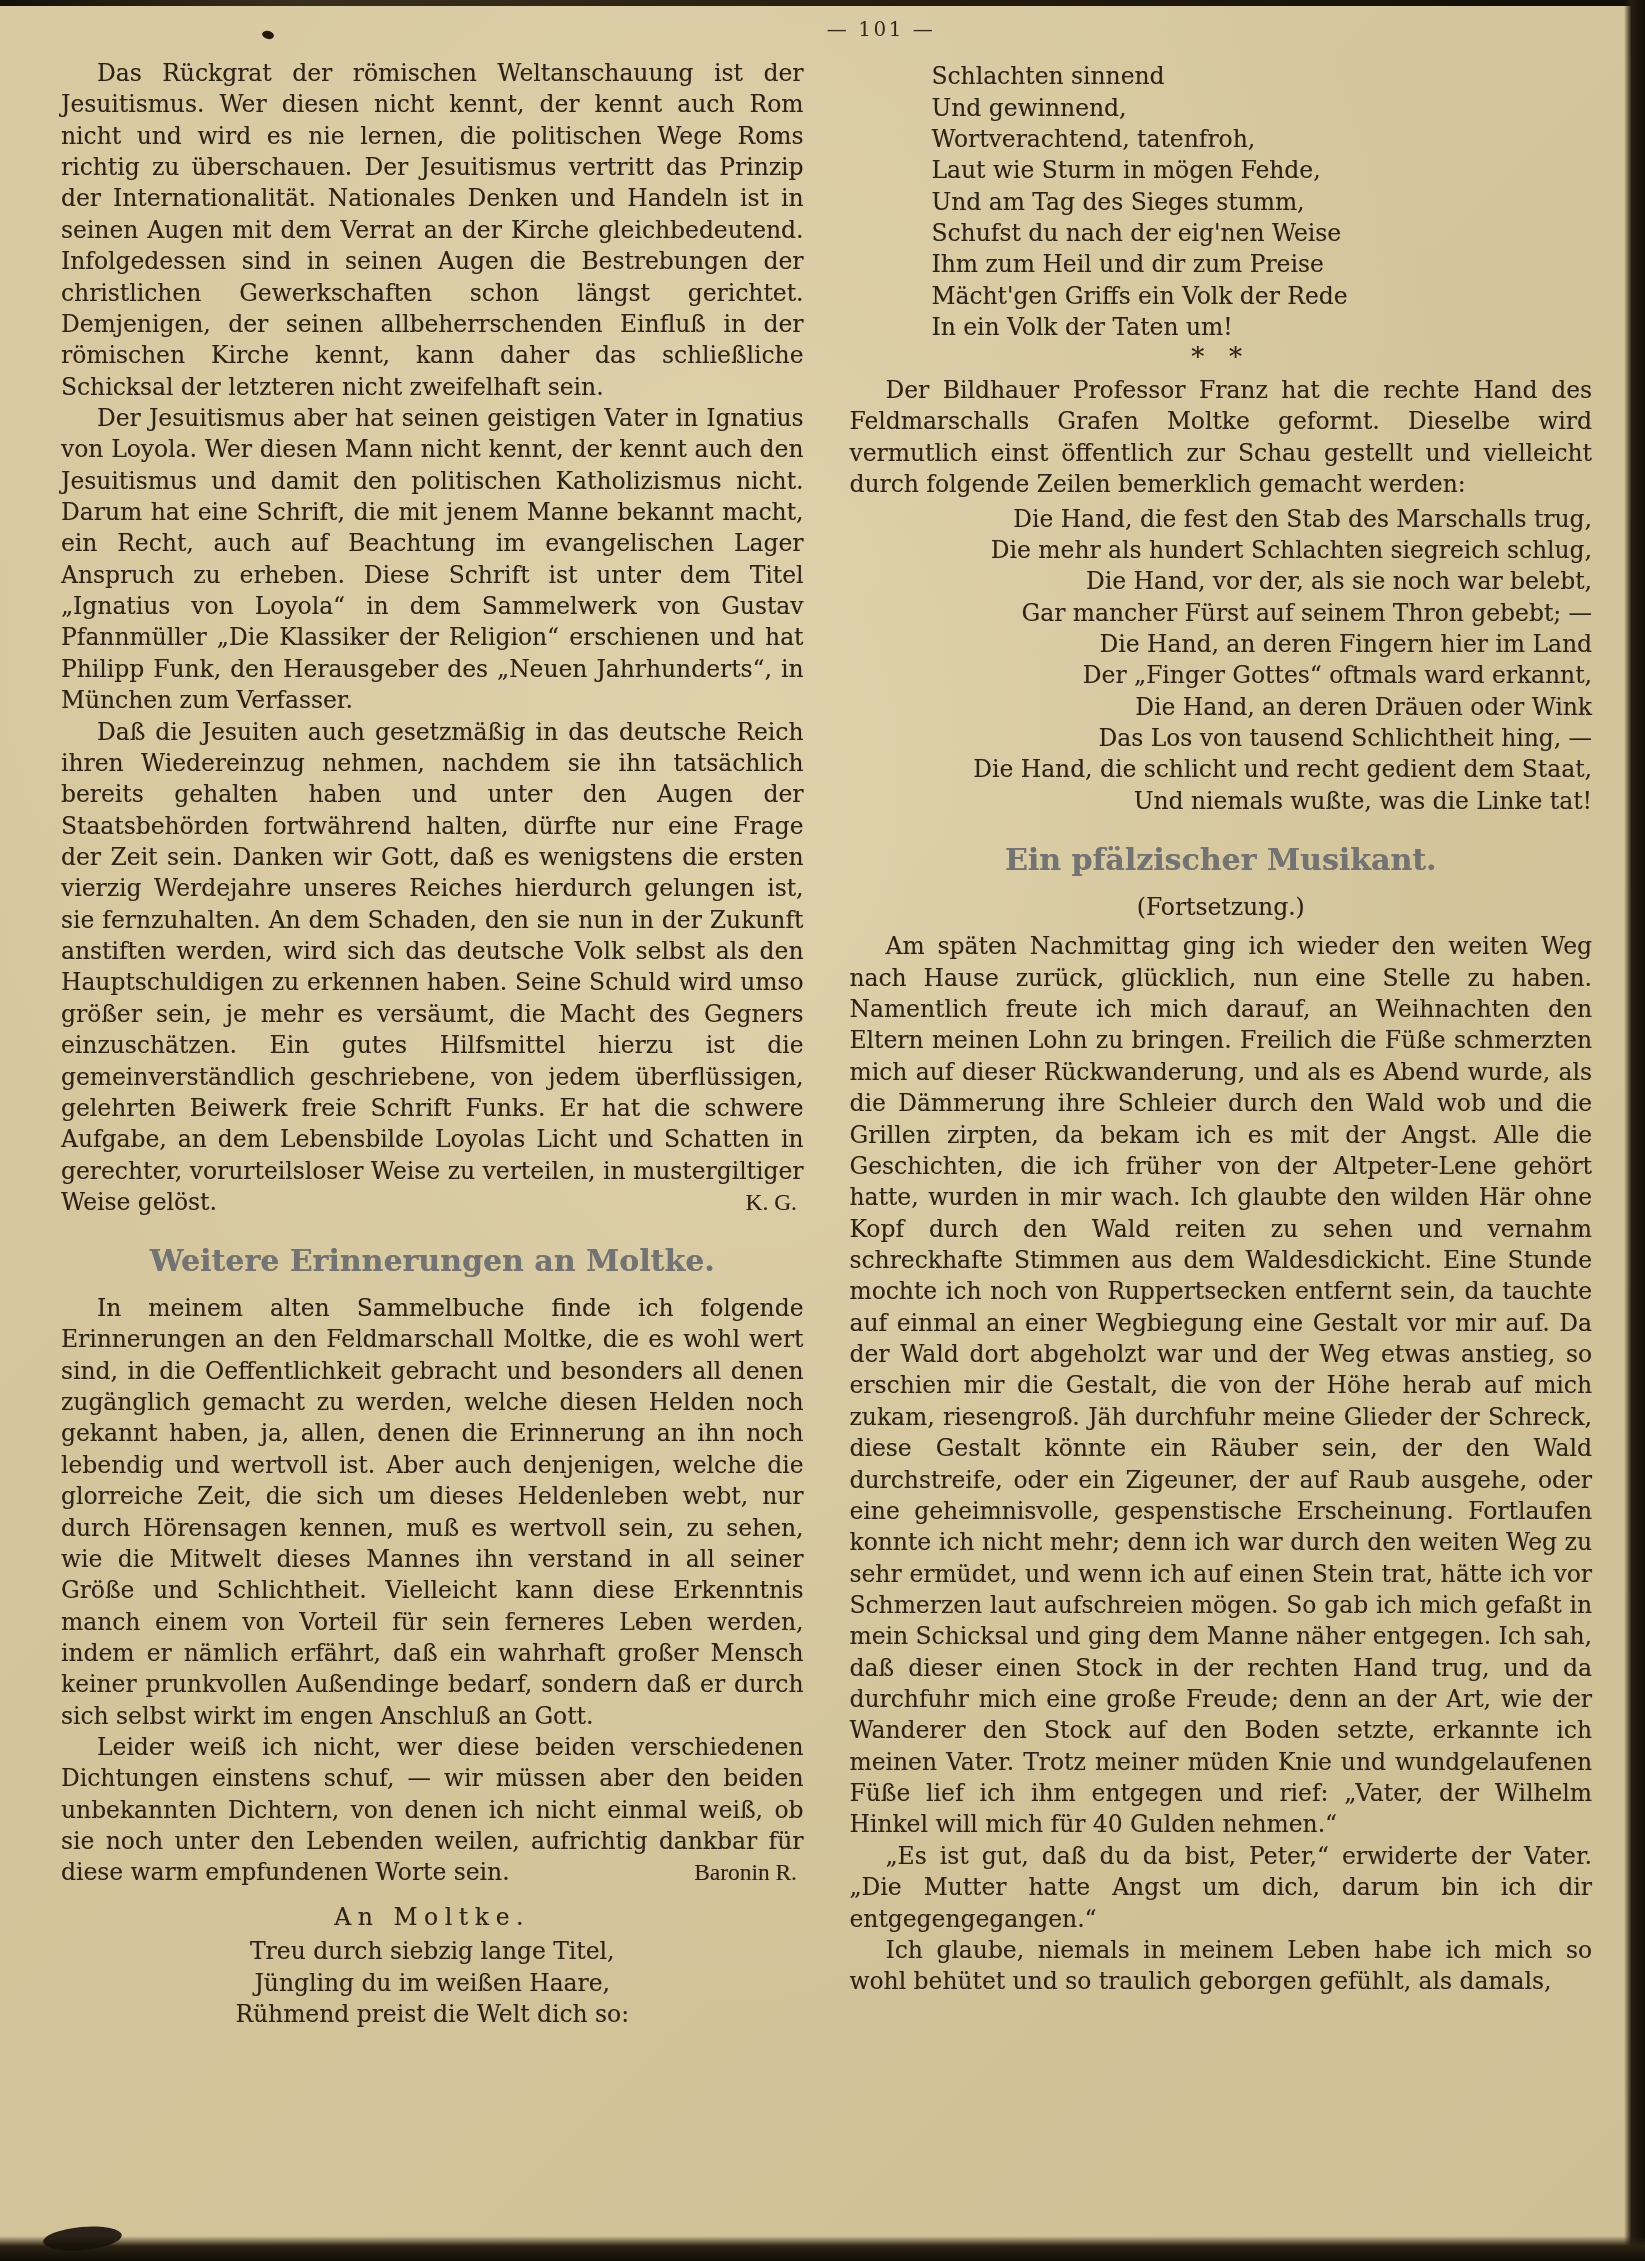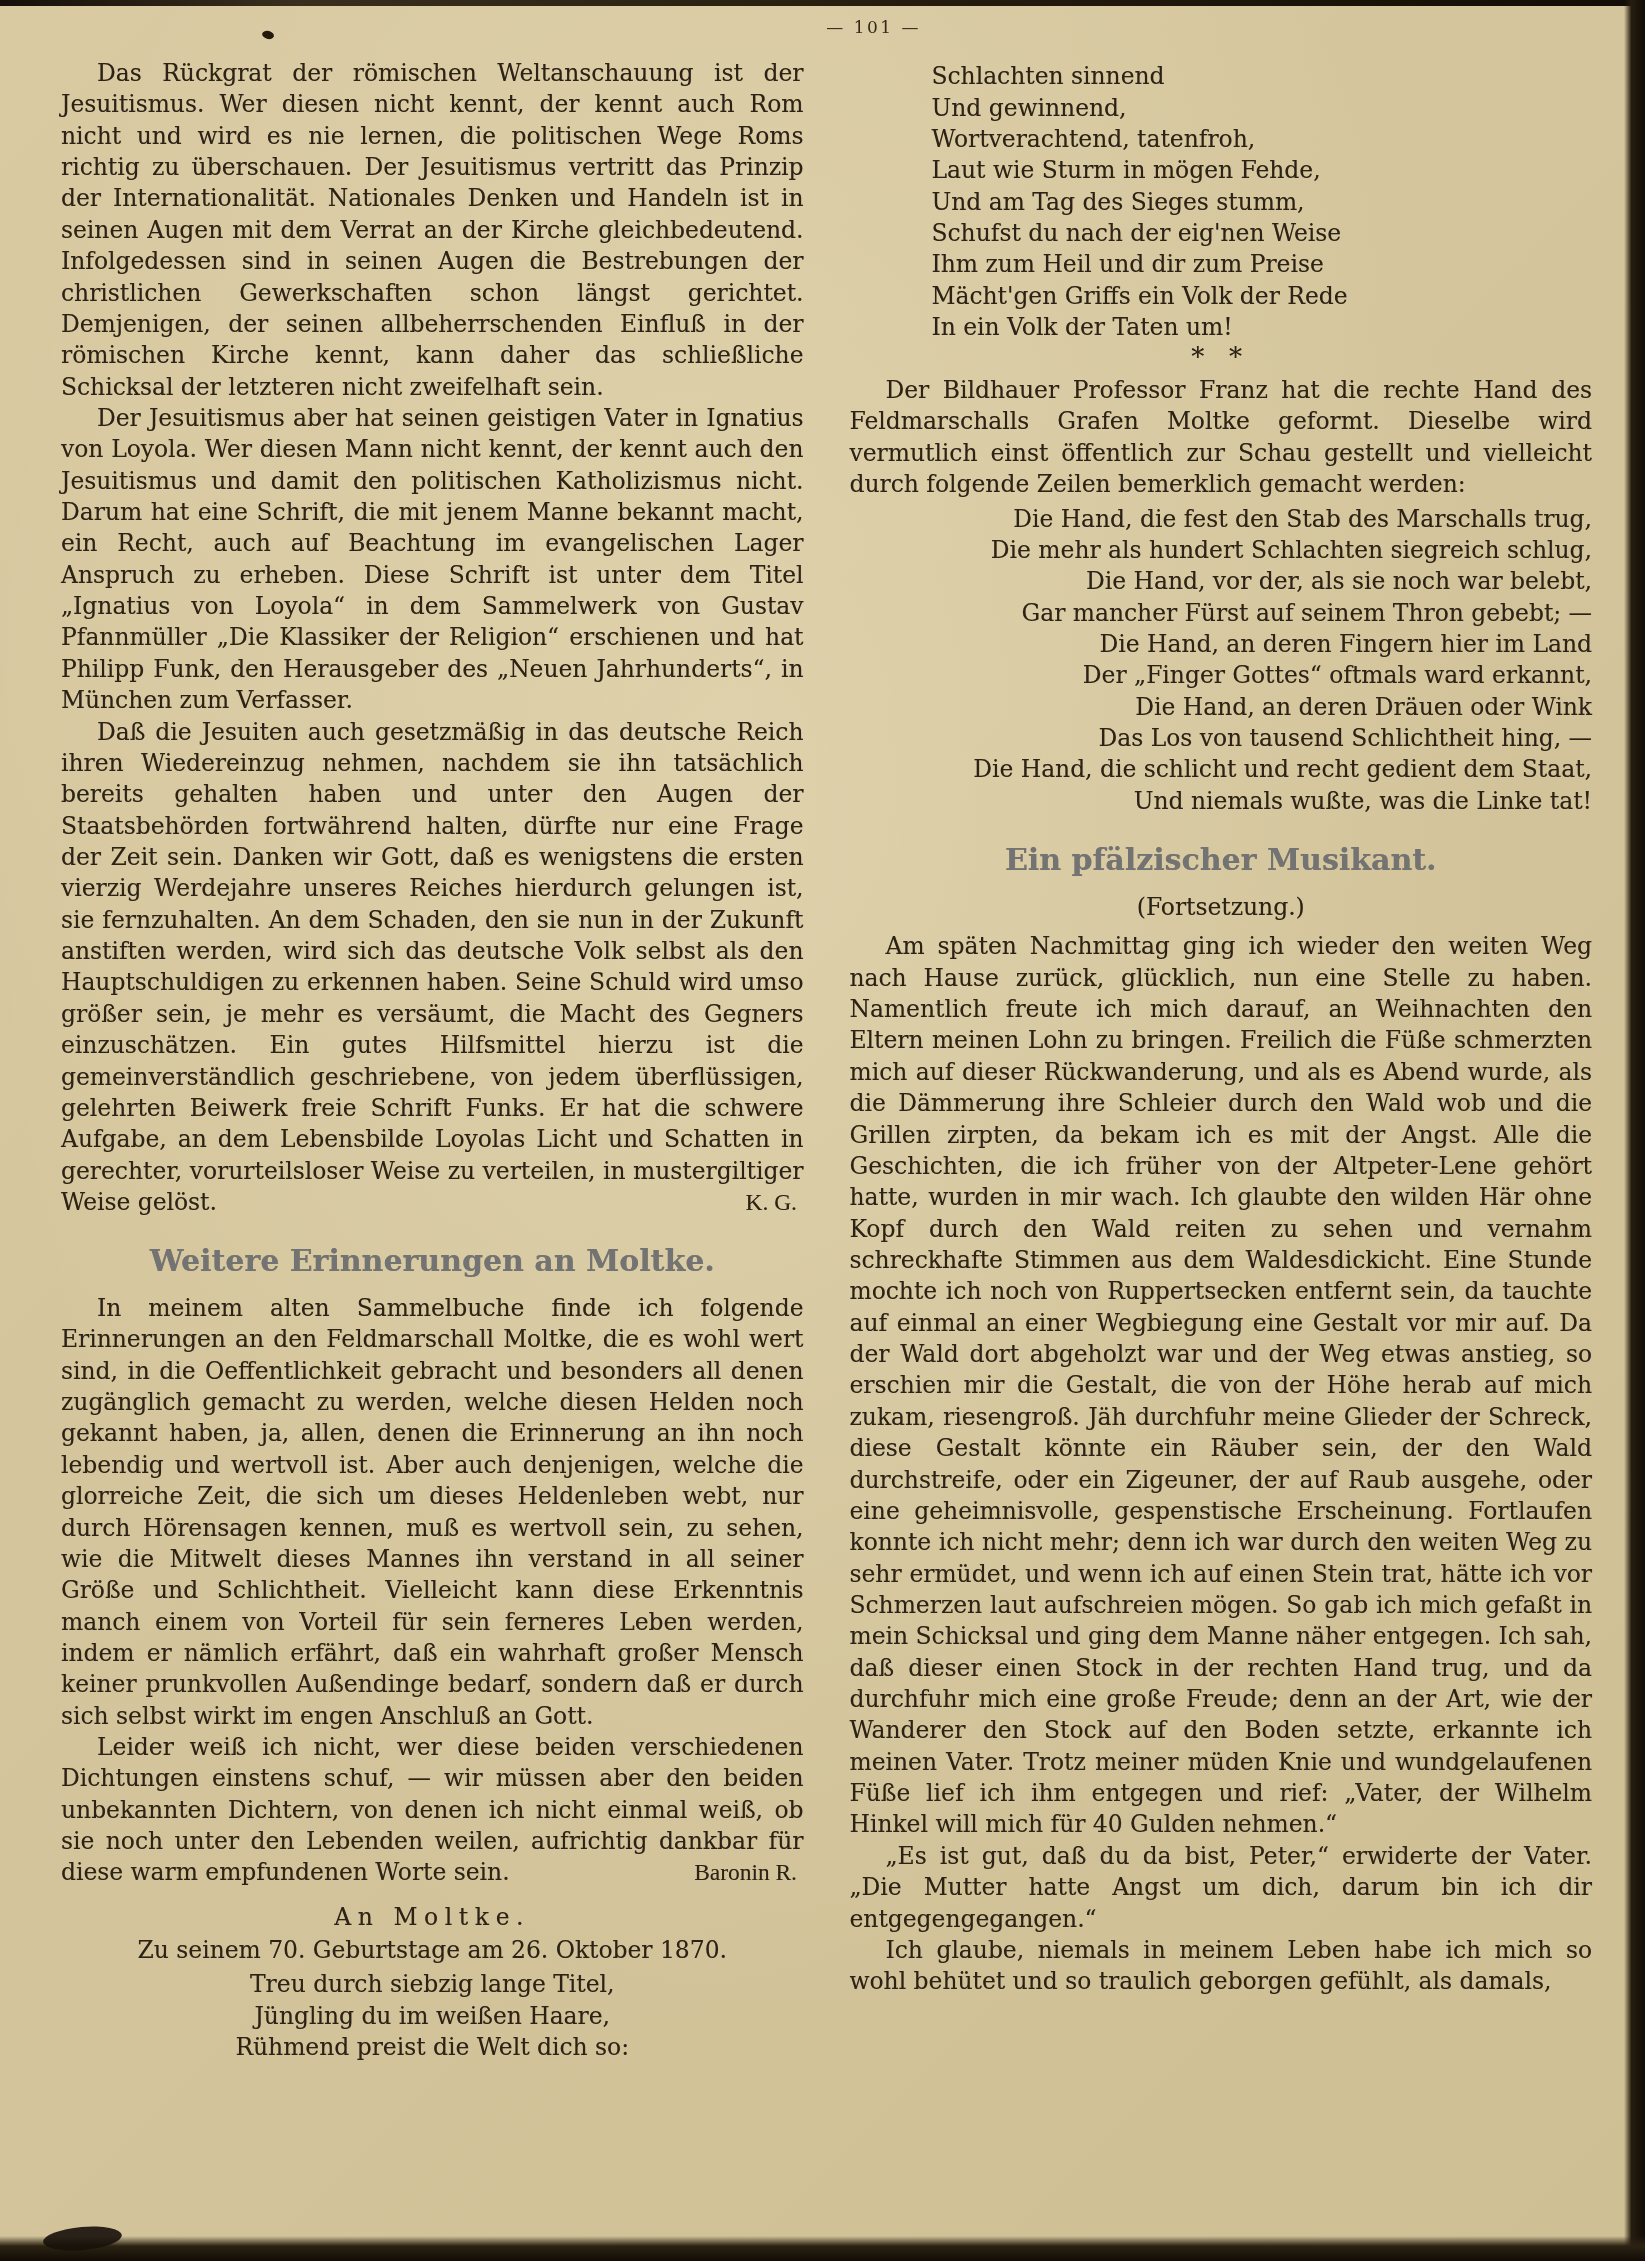--- a/index.html
+++ b/index.html
@@ -11,21 +11,21 @@
       radial-gradient(ellipse at 45% 35%, rgba(255,245,215,0.25), rgba(0,0,0,0) 60%),
       linear-gradient(135deg, #d9caa2 0%, #d4c59c 40%, #cebf95 100%);
     font-family: "DejaVu Serif", "Liberation Serif", serif;
     color: #2c2215;
   }
   .page { position: absolute; inset: 0; }
   .page-number {
     position: absolute;
     top: 16.5px; left: 50%;
     transform: translateX(4%);
-    font-size: 17px;
+    font-size: 20px;
     letter-spacing: 2.5px;
     color: #352a1a;
   }
   .columns {
     position: absolute;
     top: 58px; left: 61px; right: 53px; bottom: 36px;
     display: flex;
     gap: 46px;
   }
   .col {
@@ -104,21 +104,20 @@
       </p>
 
       <h2 class="article-title">Weitere Erinnerungen an Moltke.</h2>
       <p class="para">In meinem alten Sammelbuche finde ich folgende Erinnerungen an den Feldmarschall Moltke, die es wohl wert sind, in die Oeffentlichkeit gebracht und besonders all denen zugänglich gemacht zu werden, welche diesen Helden noch gekannt haben, ja, allen, denen die Erinnerung an ihn noch lebendig und wertvoll ist. Aber auch denjenigen, welche die glorreiche Zeit, die sich um dieses Heldenleben webt, nur durch Hörensagen kennen, muß es wertvoll sein, zu sehen, wie die Mitwelt dieses Mannes ihn verstand in all seiner Größe und Schlichtheit. Vielleicht kann diese Erkenntnis manch einem von Vorteil für sein ferneres Leben werden, indem er nämlich erfährt, daß ein wahrhaft großer Mensch keiner prunkvollen Außendinge bedarf, sondern daß er durch sich selbst wirkt im engen Anschluß an Gott.</p>
       <p class="para sig-holder">
         <span>Leider weiß ich nicht, wer diese beiden verschiedenen Dichtungen einstens schuf, — wir müssen aber den beiden unbekannten Dichtern, von denen ich nicht einmal weiß, ob sie noch unter den Lebenden weilen, aufrichtig dankbar für diese warm empfundenen Worte sein.</span>
         <span class="signature">Baronin R.</span>
       </p>
 
       <div class="poem-title">An Moltke.</div>
-      <div class="poem-dedication">Zu seinem 70. Geburtstage am 26. Oktober 1870.</div>
       <div class="poem centered">
         <div class="poem-line">Treu durch siebzig lange Titel,</div>
         <div class="poem-line">Jüngling du im weißen Haare,</div>
         <div class="poem-line">Rühmend preist die Welt dich so:</div>
       </div>
     </div>
 
     <div class="col">
       <div class="poem indented">
         <div class="poem-line">Schlachten sinnend</div>

